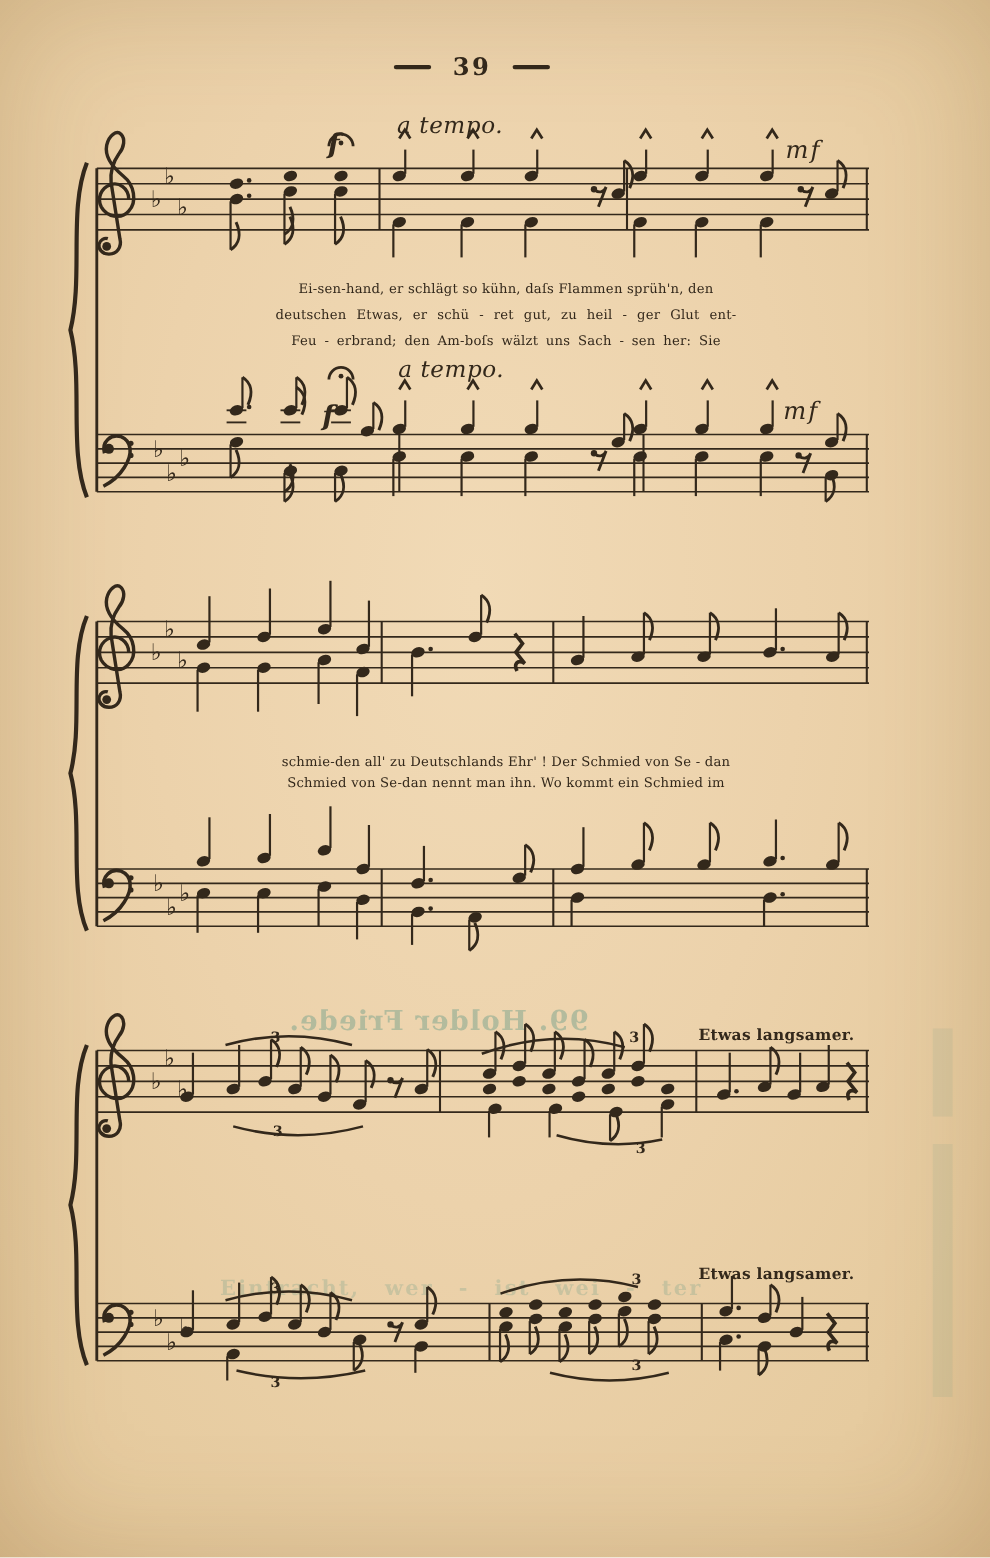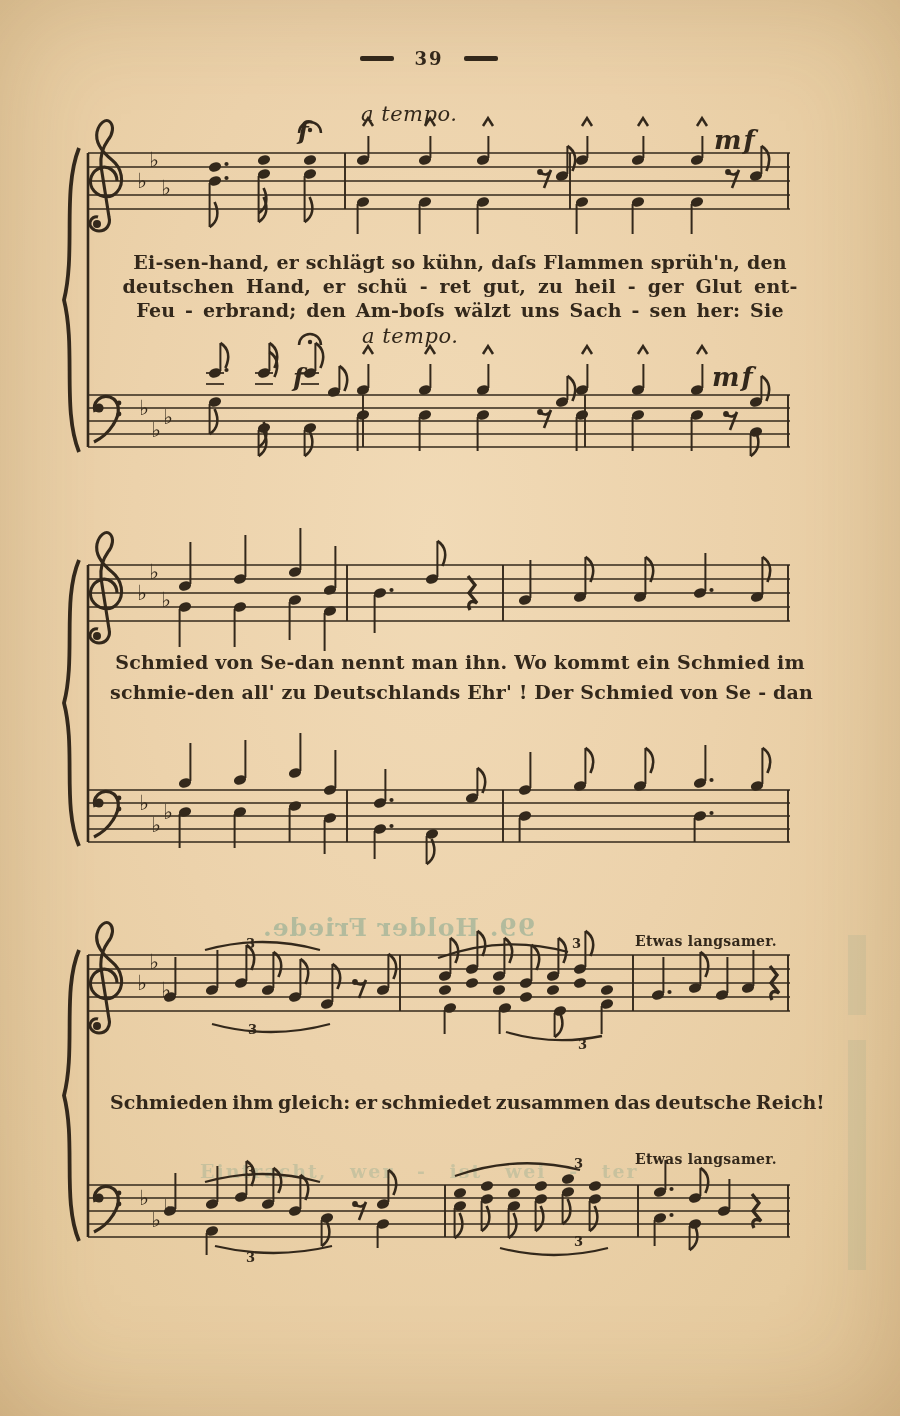--- a/index.html
+++ b/index.html
@@ -2,36 +2,36 @@
 <html><head>
 <meta charset="utf-8">
 <title>39</title>
 <style>
   html,body{margin:0;padding:0;}
   #page{position:relative;width:900px;height:1416px;overflow:hidden;
     background:radial-gradient(ellipse at 48% 38%, #f1dab6 0%, #ecd2ab 45%, #e6cb9f 80%, #dfc193 100%);
     box-shadow:inset 0 0 110px rgba(120,80,30,.22);
     font-family:"DejaVu Serif", serif;}
   .txt{position:absolute;color:#33281b;white-space:nowrap;}
-  .lyr{font-weight:700;font-size:19px;line-height:24px;width:700px;left:110px;text-align:center;letter-spacing:.2px;}
+  .lyr{font-weight:400;font-size:12px;line-height:24px;width:700px;left:110px;text-align:center;letter-spacing:.2px;}
   .ws-wide{word-spacing:5px;}
   .ws-med{word-spacing:3px;}
   .ws-tight{word-spacing:-2px;letter-spacing:0;}
   .ws-big{word-spacing:6px;}
   .tempo{font-style:italic;font-size:21px;letter-spacing:.5px;}
   .dyn{font-style:italic;font-weight:700;font-size:25px;}
-  .dyn-small{font-style:italic;font-weight:700;font-size:26px;}
+  .dyn-small{font-style:italic;font-weight:400;font-size:22px;}
   .etwas{font-weight:700;font-size:14px;letter-spacing:.3px;}
   .trip{font-weight:700;font-size:13px;}
   .ghost{font-weight:700;color:rgba(66,142,126,.34);}
   .ghost2{font-weight:700;color:rgba(66,142,126,.20);}
   .mirror{transform:scaleX(-1);}
   #header{position:absolute;left:329px;top:48px;width:200px;display:flex;align-items:center;justify-content:center;gap:20px;}
   #header .rule{display:inline-block;width:34px;height:4.5px;background:#33281b;border-radius:2px;}
-  #header .num{font-weight:700;font-size:18px;color:#33281b;letter-spacing:2px;}
+  #header .num{font-weight:700;font-size:22px;color:#33281b;letter-spacing:2px;}
   #score{position:absolute;left:0;top:0;z-index:2;pointer-events:none;}
   .over{z-index:3;}
   .under{z-index:1;}
   .tealstrip{position:absolute;background:rgba(90,150,130,.10);z-index:1;}
 </style>
 </head>
 <body>
 
 <div id="page">
 
@@ -765,21 +765,20 @@
   <div class="txt trip over" style="left:246px;top:936px;">3</div>
   <div class="txt trip over" style="left:572px;top:936px;">3</div>
   <div class="txt trip over" style="left:248px;top:1022px;">3</div>
   <div class="txt trip over" style="left:578px;top:1037px;">3</div>
   <div class="txt trip over" style="left:246px;top:1164px;">3</div>
   <div class="txt trip over" style="left:574px;top:1156px;">3</div>
   <div class="txt trip over" style="left:246px;top:1250px;">3</div>
   <div class="txt trip over" style="left:574px;top:1234px;">3</div>
 
   <div class="txt lyr over" style="top:250px;">Ei-sen-hand, er schlägt so kühn, daſs Flammen sprüh'n, den</div>
-  <div class="txt lyr ws-wide over" style="top:274px;">deutschen Hand, er schü - ret gut, zu heil - ger Glut ent-</div>
+  <div class="txt lyr ws-wide over" style="top:274px;">deutschen Etwas, er schü - ret gut, zu heil - ger Glut ent-</div>
   <div class="txt lyr ws-med over" style="top:298px;">Feu - erbrand; den Am-boſs wälzt uns Sach - sen her: Sie</div>
 
-  <div class="txt lyr over" style="top:650px;text-align:center;">Schmied von Se-dan nennt man ihn. Wo kommt ein Schmied im</div>
+  <div class="txt lyr over" style="top:699px;text-align:center;">Schmied von Se-dan nennt man ihn. Wo kommt ein Schmied im</div>
   <div class="txt lyr over" style="top:680px;">schmie-den all' zu Deutschlands Ehr' ! Der Schmied von Se - dan</div>
 
-  <div class="txt lyr ws-tight over" style="top:1090px;">Schmieden ihm gleich: er schmiedet zusammen das deutsche Reich!</div>
 
 </div>
 
 </body></html>

